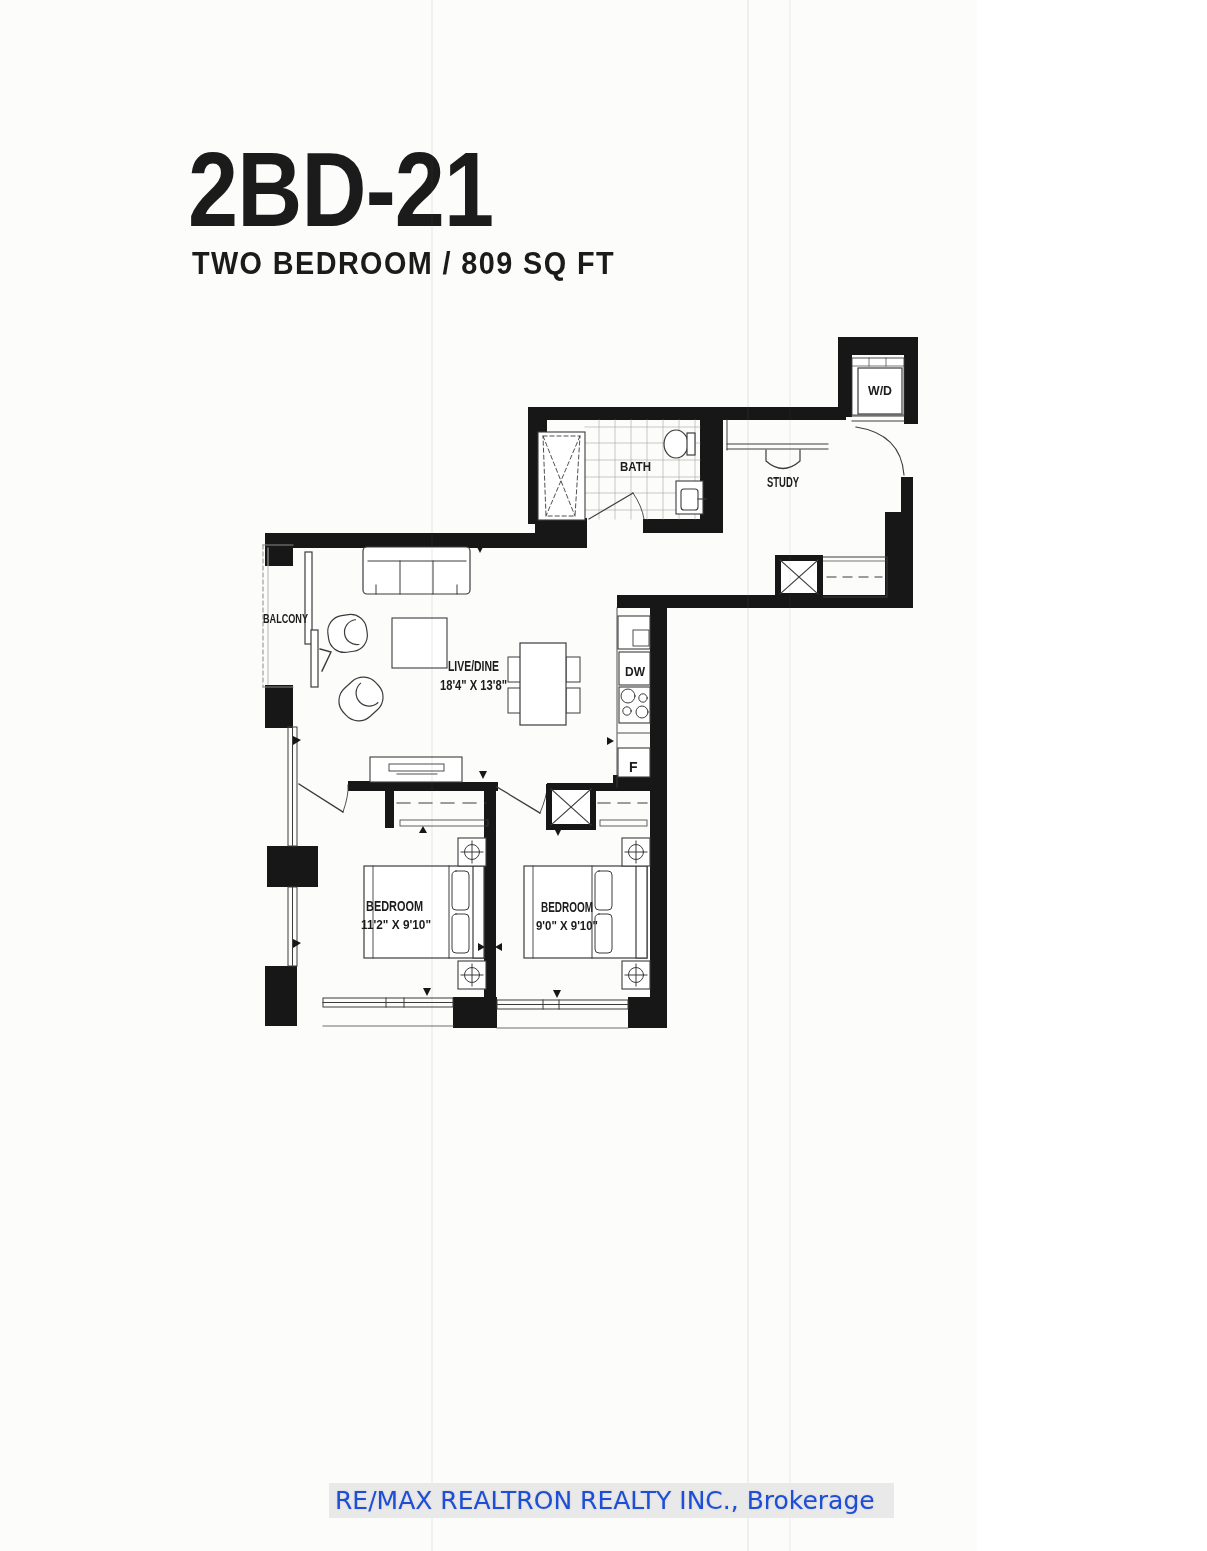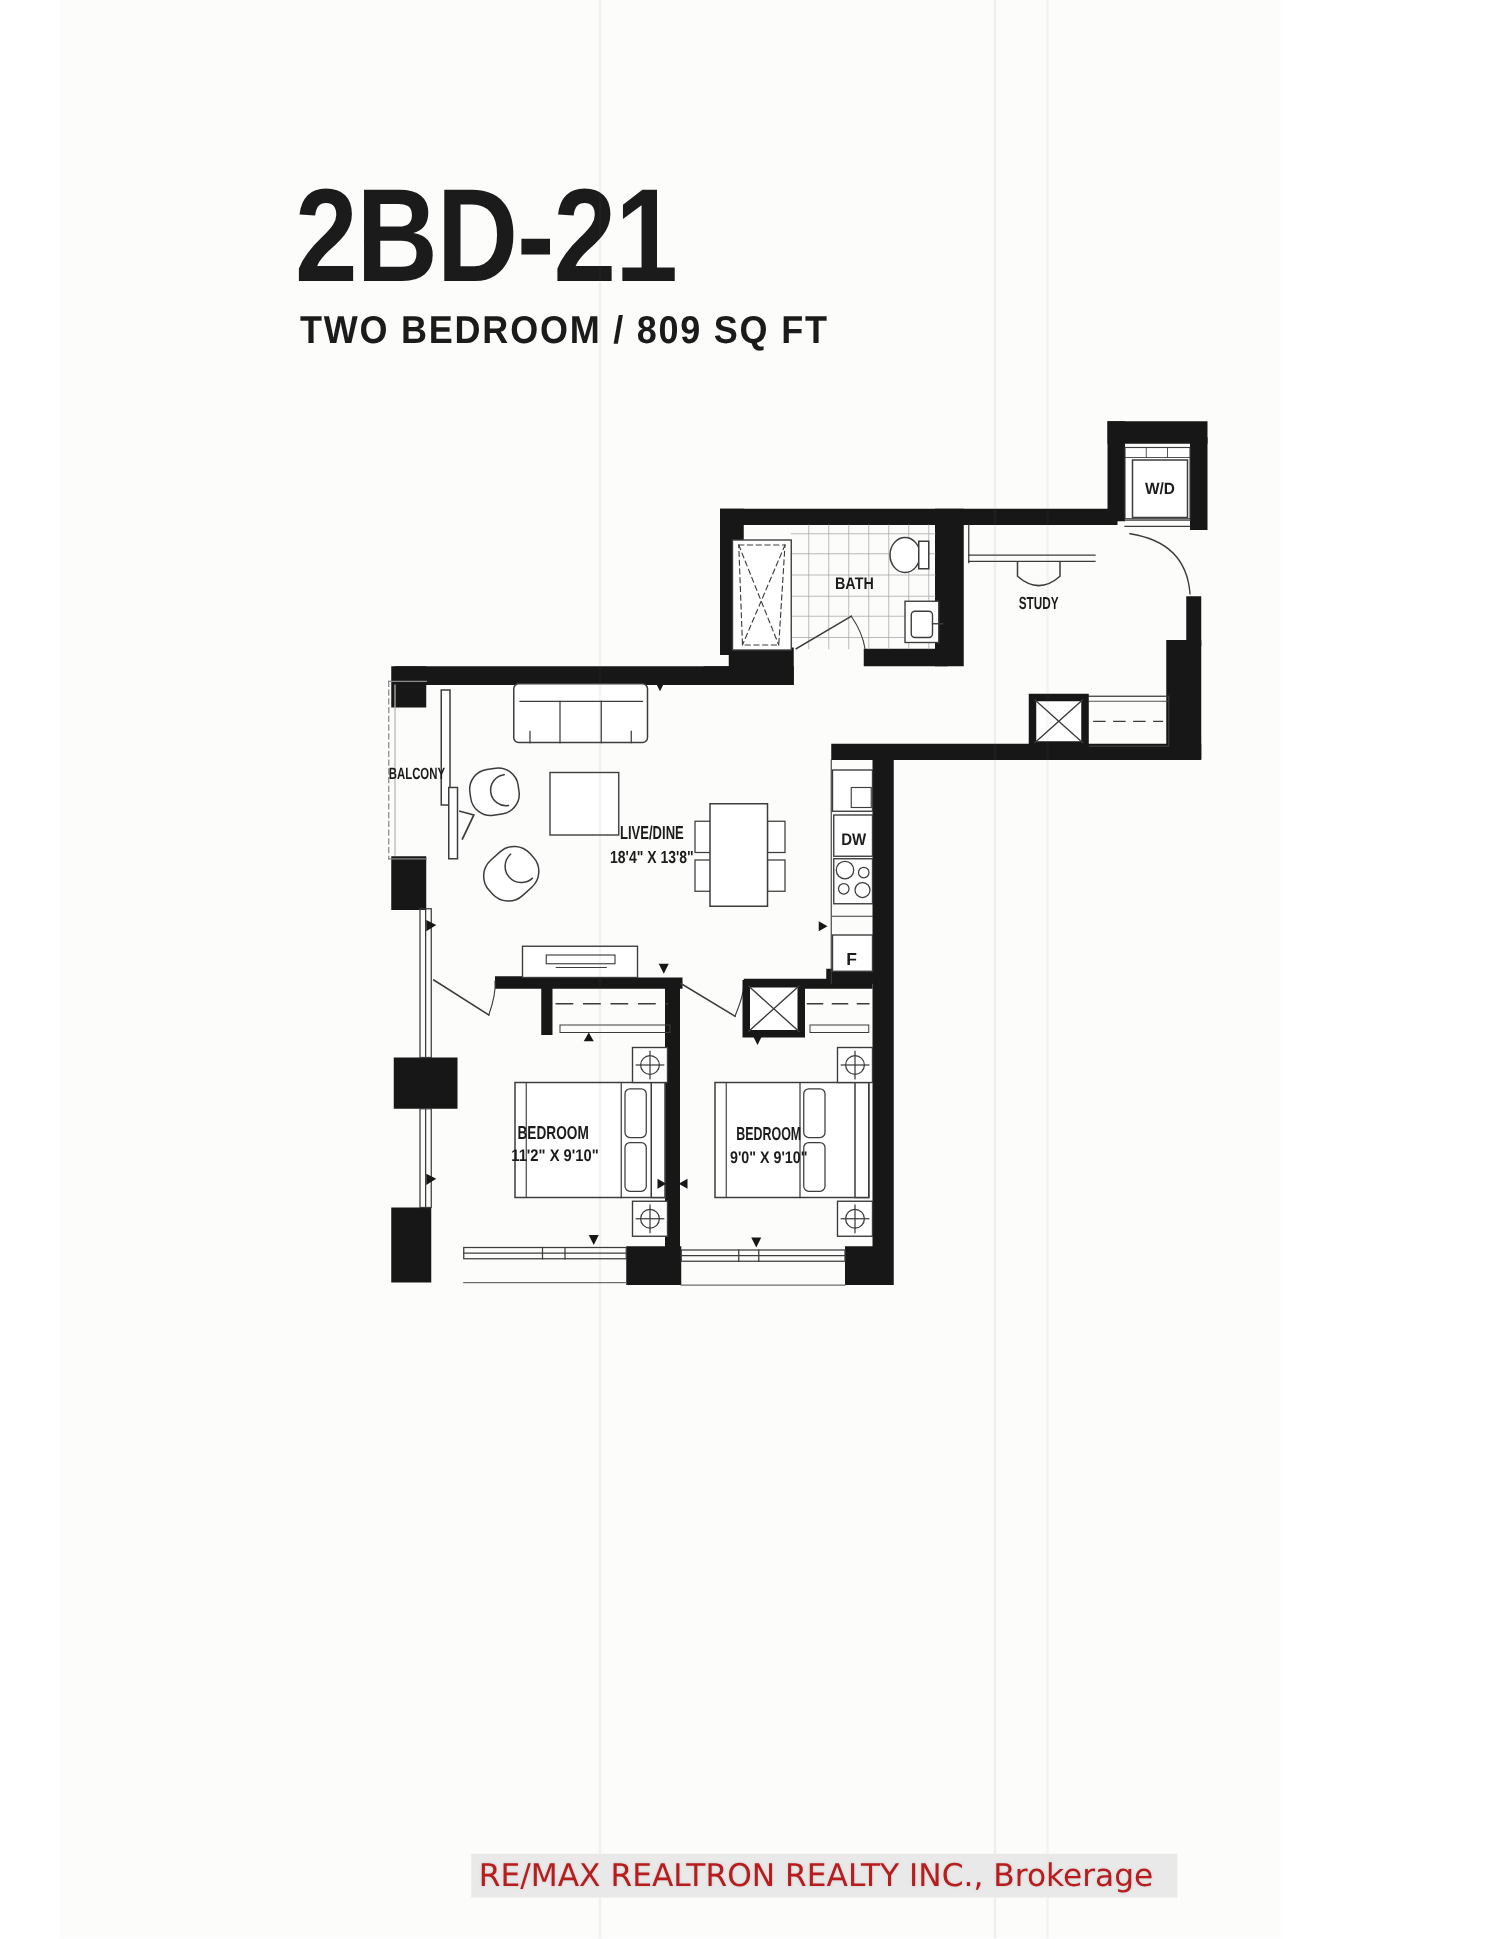--- a/index.html
+++ b/index.html
@@ -1,34 +1,34 @@
 <!DOCTYPE html>
 <html><head>
 <meta charset="utf-8">
 <style>
   html,body{margin:0;padding:0;background:#ffffff;}
   #page{position:relative;width:977px;height:1551px;background:#fcfcfb;overflow:hidden;
-        font-family:"Liberation Sans",sans-serif;margin-left:48px;}
+        font-family:"Liberation Sans",sans-serif;}
   
   .title{position:absolute;left:188px;top:136px;font-size:106px;font-weight:bold;
          color:#1b1b1b;letter-spacing:-1px;line-height:1;white-space:nowrap;
          transform:scaleX(.85);transform-origin:left top;}
   .subtitle{position:absolute;left:192px;top:246px;font-size:31px;font-weight:bold;
             color:#1b1b1b;letter-spacing:1.5px;white-space:nowrap;
             transform:scaleX(.93);transform-origin:left top;}
   
   #plan-svg{position:absolute;left:0;top:0;}
   
   .fold{position:absolute;top:0;width:2px;height:1551px;background:#6a6a6a;pointer-events:none;}
   .fold.f1{left:431px;opacity:.07;}
   .fold.f2{left:747px;opacity:.09;}
   .fold.f3{left:789px;opacity:.06;}
   
   .wm{position:absolute;left:329px;top:1483px;width:565px;height:35px;background:#e9e9e9;
-      color:#b91c1c;font-family:"DejaVu Sans",sans-serif;font-size:25px;line-height:35px;
+      color:#1d4ed8;font-family:"DejaVu Sans",sans-serif;font-size:25px;line-height:35px;
       white-space:nowrap;overflow:hidden;padding-left:6px;box-sizing:border-box;
       text-shadow:0 0 2px rgba(175,175,175,.55);}
   
   text.lbl{font-family:"Liberation Sans",sans-serif;font-weight:bold;fill:#1c1c1c;}
 </style>
 </head>
 <body>
 
 <div id="page">
 

